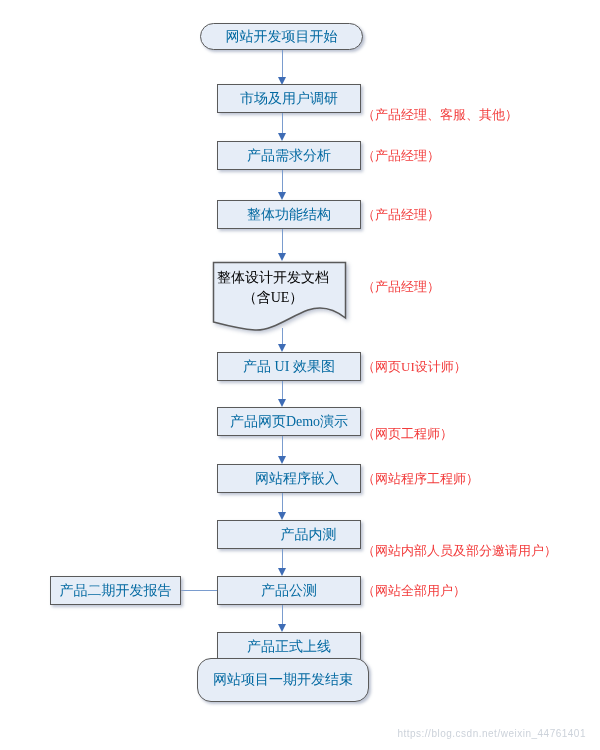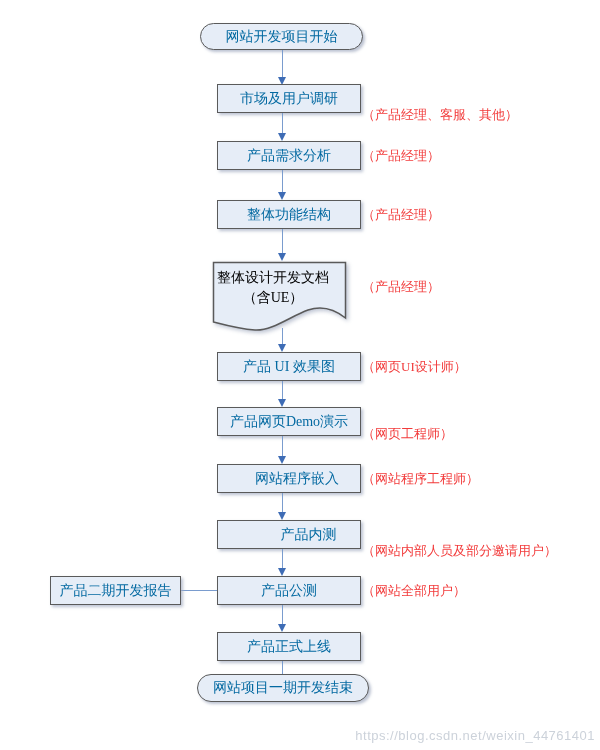--- a/index.html
+++ b/index.html
@@ -35,23 +35,23 @@
     border-right:8px solid #3e6cb5;
   }
   .docshape { position:absolute; left:212px; top:261px; width:135px; height:72px;
     filter:drop-shadow(2px 2px 2px rgba(165,175,195,0.75)); }
   .doctext {
     position:absolute; left:212px; top:268px; width:122px;
     display:flex; flex-direction:column; align-items:center;
     font-size:14px; color:#000; line-height:20px; white-space:nowrap;
   }
   .watermark {
-    position:absolute; right:5px; top:728px;
+    position:absolute; right:14px; top:728px;
     font-family:"Liberation Sans","DejaVu Sans",sans-serif;
-    font-size:13px; color:#ccd2da; letter-spacing:0.5px;
+    font-size:10px; color:#ccd2da; letter-spacing:0.5px;
   }
 </style>
 </head>
 <body>
 
 <div class="canvas">
 
   <div class="node pill" style="left:200px; top:23px; width:163px; height:27px;">网站开发项目开始</div>
 
   <div class="vline" style="top:50px; height:27px;"></div>
@@ -119,17 +119,17 @@
   <div class="node side" style="top:576px;">产品二期开发报告</div>
 
   <div class="vline" style="top:605px; height:19px;"></div>
   <div class="head-down" style="top:624px;"></div>
 
   <div class="node proc" style="top:632px;">产品正式上线</div>
 
   <div class="vline" style="top:661px; height:21px;"></div>
   <div class="head-down" style="top:682px;"></div>
 
-  <div class="node pill" style="left:197px; top:674px; width:172px; height:28px;">网站项目一期开发结束</div>
+  <div class="node pill" style="left:197px; top:658px; width:172px; height:44px;">网站项目一期开发结束</div>
 
   <div class="watermark">https://blog.csdn.net/weixin_44761401</div>
 
 </div>
 
 </body></html>

